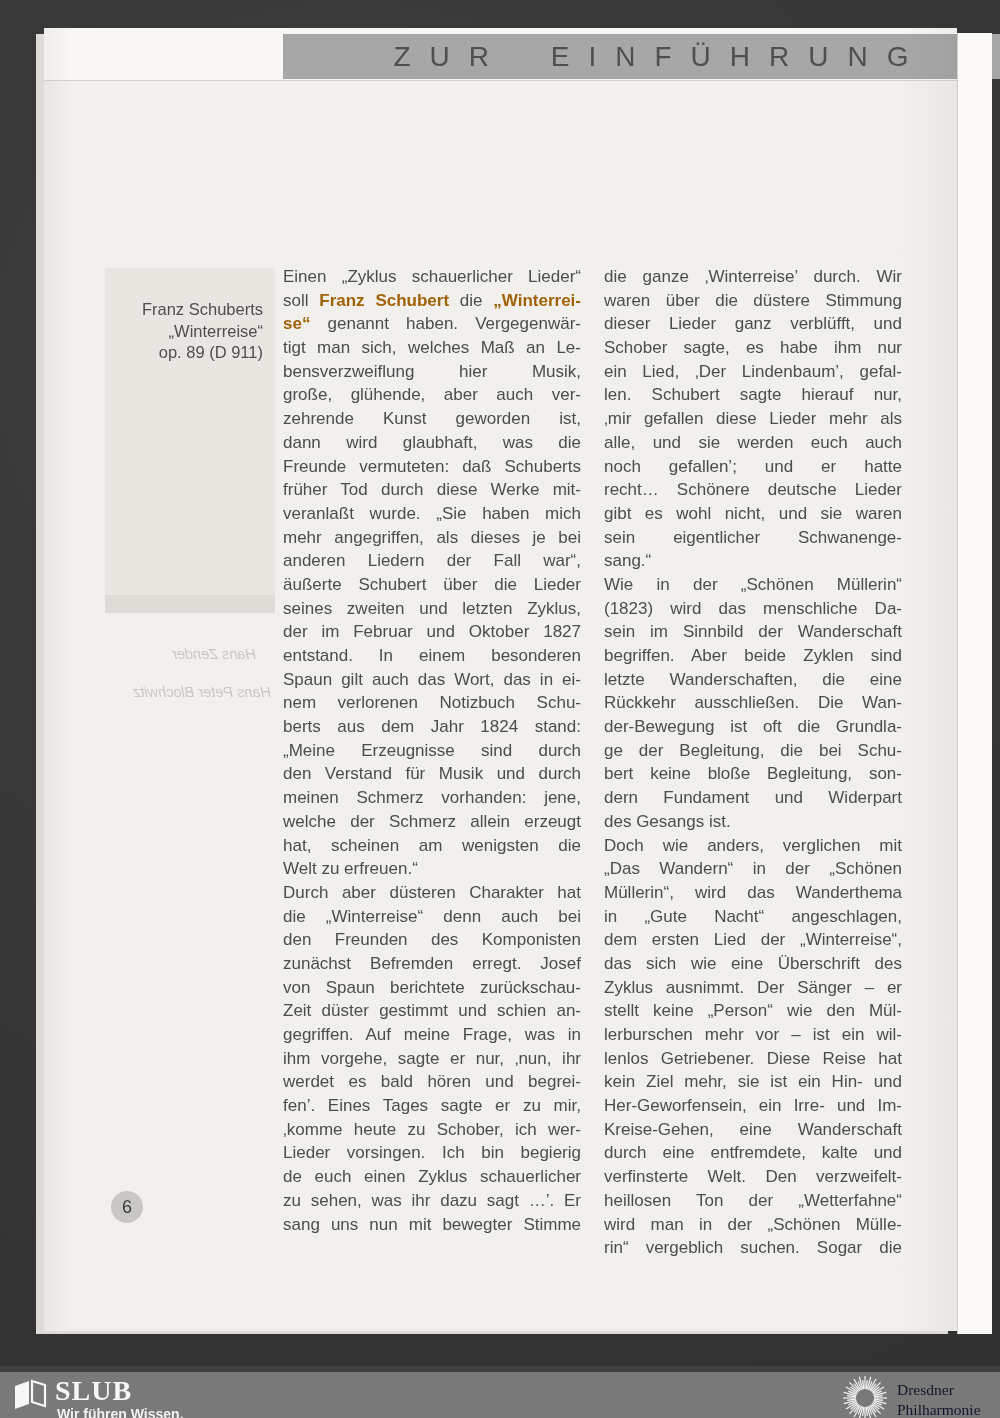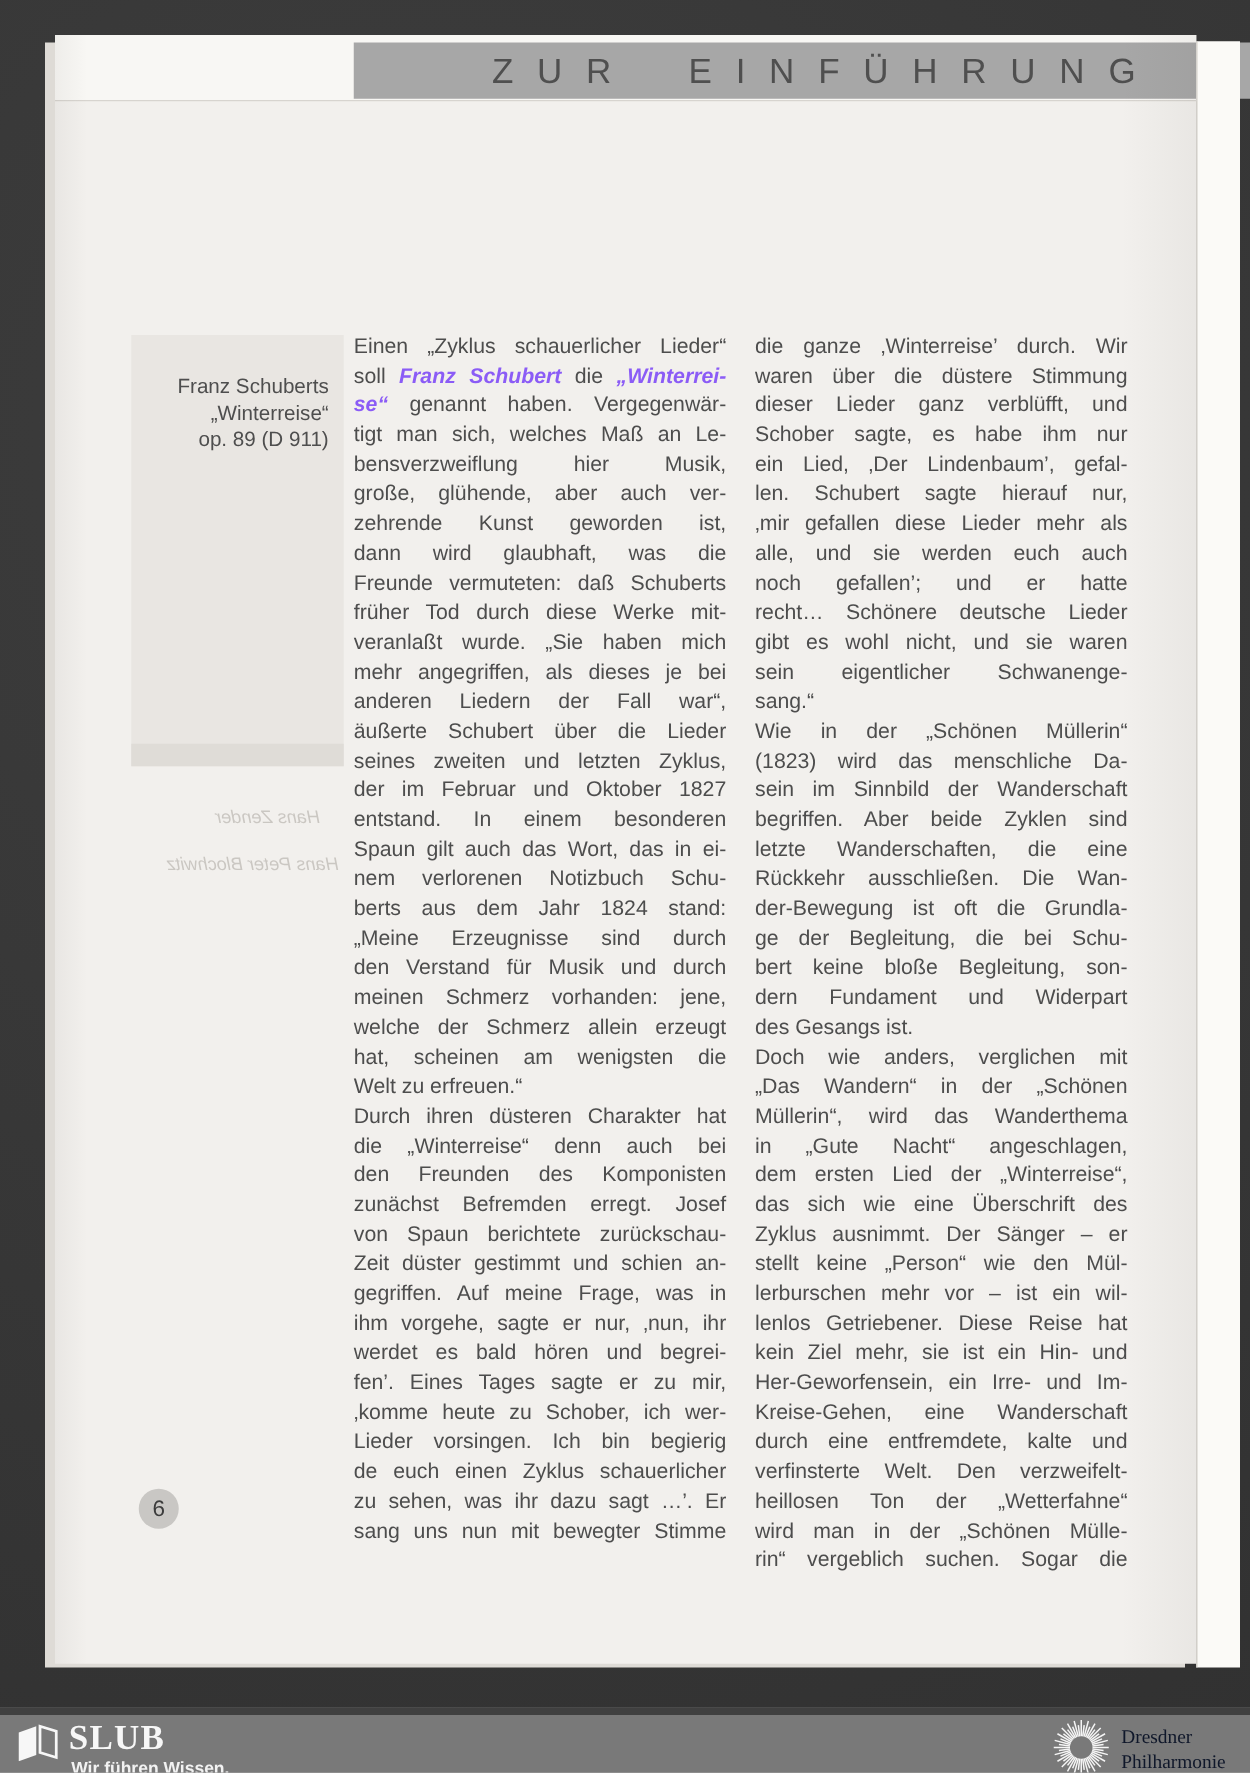--- a/index.html
+++ b/index.html
@@ -33,21 +33,21 @@
   .bleed{color:#958f88;opacity:.42;filter:blur(.6px);font-size:14.5px;font-style:italic;
     transform:scaleX(-1);text-align:center;}
   .bleed1{left:90px;top:618px;width:160px;}
   .bleed2{left:58px;top:656px;width:200px;}
   
   .col{width:298px;top:237px;font-size:17px;color:#4d4d4d;}
   .col1{left:239px;}
   .col2{left:560px;}
   .line{height:23.7px;line-height:23.7px;text-align:justify;text-align-last:justify;white-space:normal;}
   .line.para-end{text-align-last:left;}
-  .line b{font-weight:700;color:#8b5cf6;font-style:italic;}
+  .line b{font-weight:700;color:#a16207;}
   
   .page-num{left:67px;top:1163px;width:32px;height:32px;border-radius:50%;background:#c9c7c4;
     display:flex;align-items:center;justify-content:center;font-size:18px;color:#3c3c3c;}
   
   .footer{left:0;top:1366px;width:1000px;height:52px;background:#797979;border-top:6px solid #404040;box-sizing:border-box;}
   .slub-icon{left:13px;top:7px;}
   .slub-word{left:55px;top:3px;font-family:"Liberation Serif", serif;font-weight:700;
     font-size:28px;color:#f7f7f7;letter-spacing:1px;}
   .slub-tag{left:57px;top:34px;font-size:14px;font-weight:700;color:#f2f2f2;}
   .phil-icon{left:841px;top:2px;}
@@ -99,21 +99,21 @@
       <div class="line">entstand. In einem besonderen</div>
       <div class="line">Spaun gilt auch das Wort, das in ei-</div>
       <div class="line">nem verlorenen Notizbuch Schu-</div>
       <div class="line">berts aus dem Jahr 1824 stand:</div>
       <div class="line">„Meine Erzeugnisse sind durch</div>
       <div class="line">den Verstand für Musik und durch</div>
       <div class="line">meinen Schmerz vorhanden: jene,</div>
       <div class="line">welche der Schmerz allein erzeugt</div>
       <div class="line">hat, scheinen am wenigsten die</div>
       <div class="line para-end">Welt zu erfreuen.“</div>
-      <div class="line">Durch ihren düsteren Charakter hat</div>
+      <div class="line">Durch aber düsteren Charakter hat</div>
       <div class="line">die „Winterreise“ denn auch bei</div>
       <div class="line">den Freunden des Komponisten</div>
       <div class="line">zunächst Befremden erregt. Josef</div>
       <div class="line">von Spaun berichtete zurückschau-</div>
       <div class="line">Zeit düster gestimmt und schien an-</div>
       <div class="line">gegriffen. Auf meine Frage, was in</div>
       <div class="line">ihm vorgehe, sagte er nur, ‚nun, ihr</div>
       <div class="line">werdet es bald hören und begrei-</div>
       <div class="line">fen’. Eines Tages sagte er zu mir,</div>
       <div class="line">‚komme heute zu Schober, ich wer-</div>

